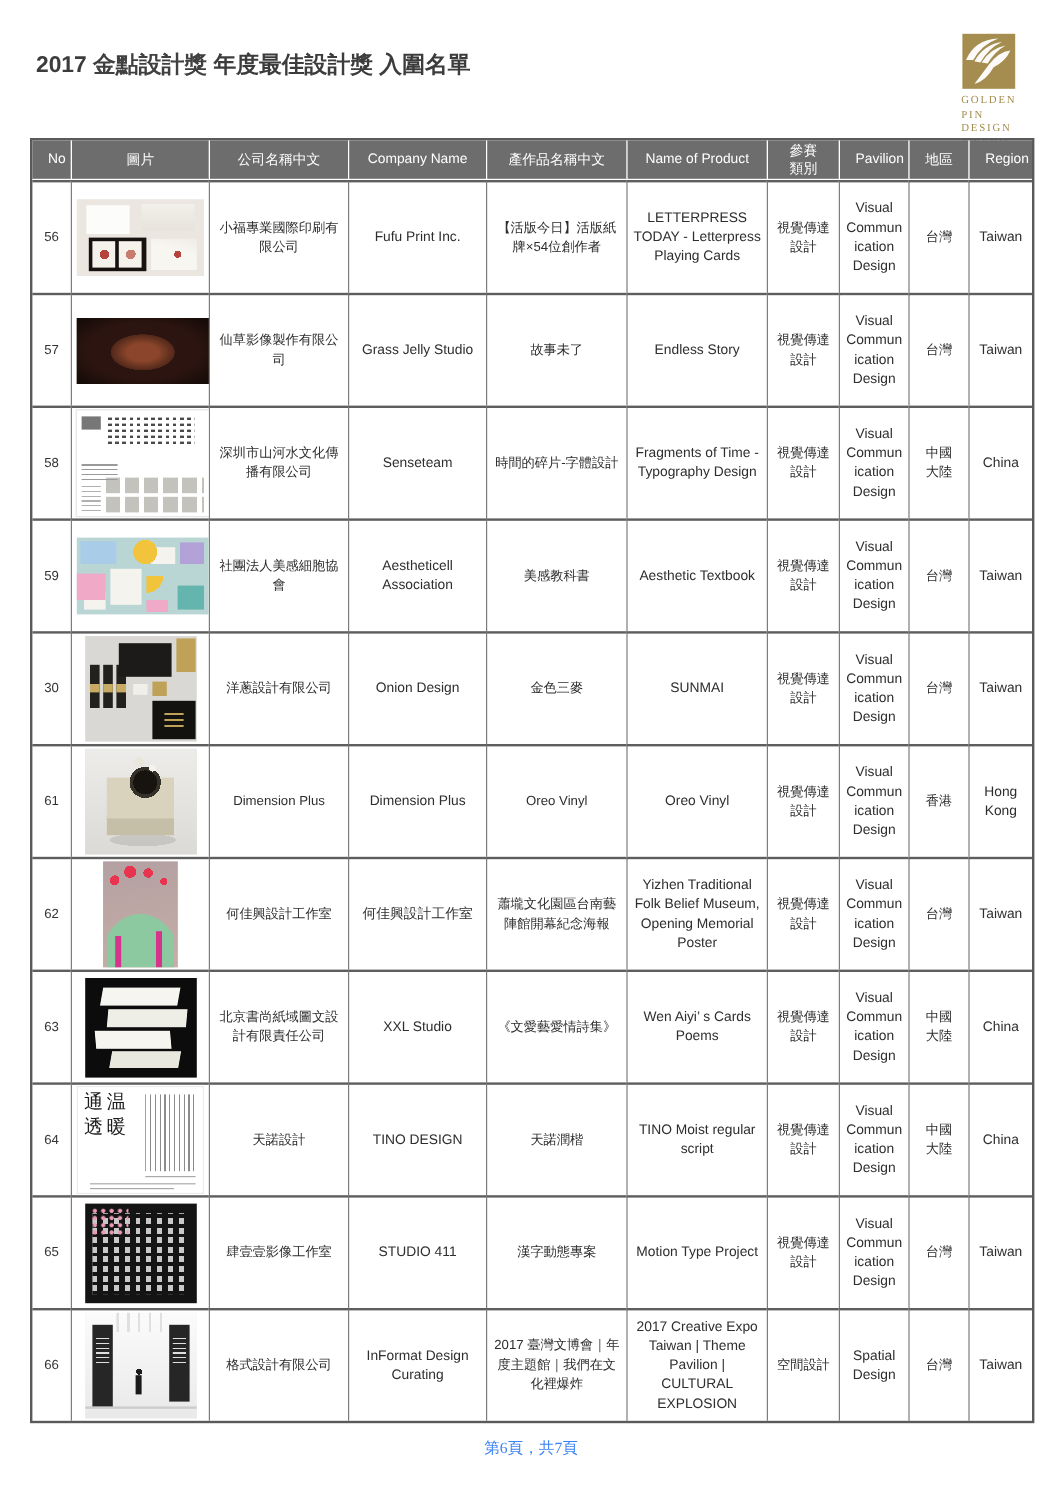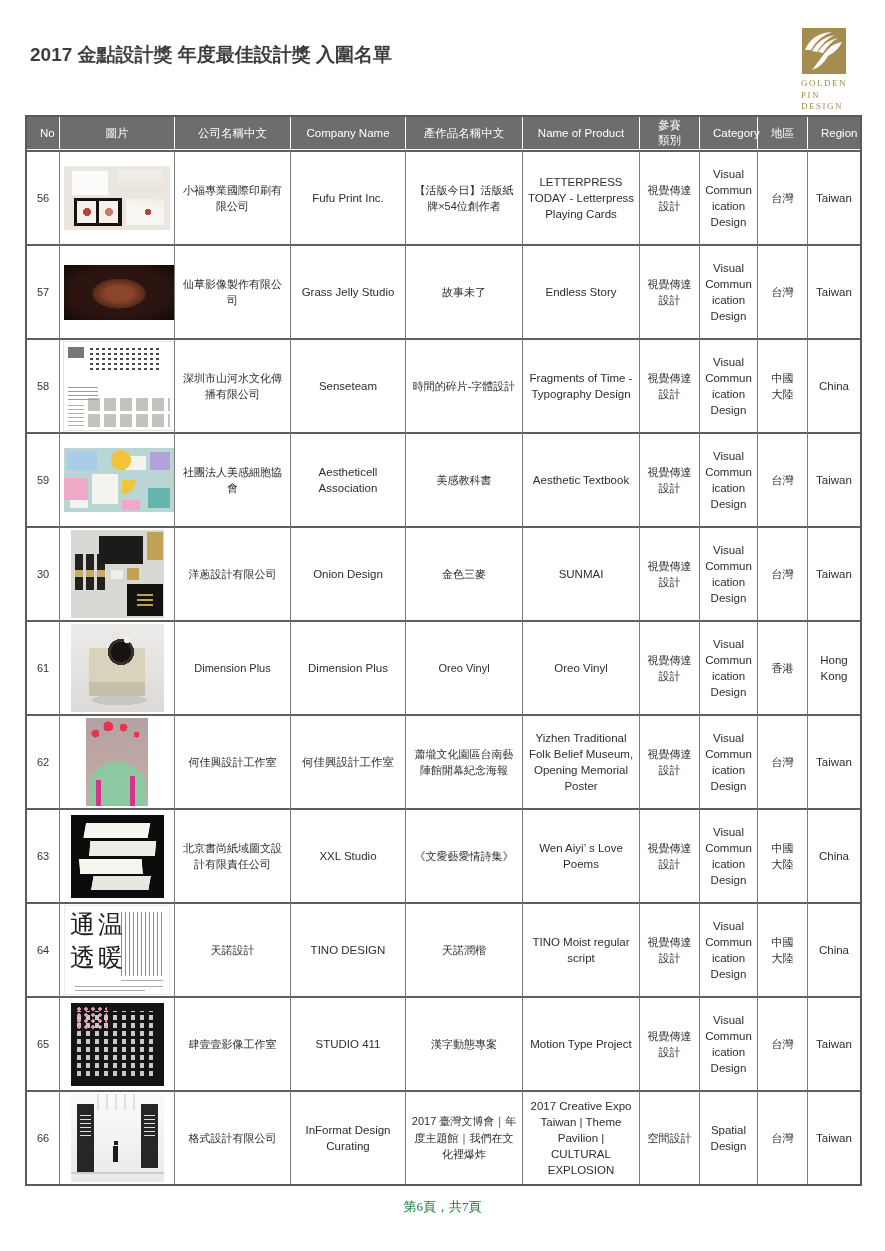--- a/index.html
+++ b/index.html
@@ -24,21 +24,21 @@
   td{border-left:1px solid #7c7c7c;border-top:2px solid #5e5e5e;vertical-align:middle;
      text-align:center;padding:2px 4px;box-sizing:border-box;overflow:hidden;}
   td:first-child{border-left:none;}
   .c-no{font-size:11px;color:#333;margin-left:44px;}
   .c-zh{font-size:11px;line-height:1.5;color:#2e2e2e;}
   .c-en{font-size:11.5px;line-height:1.4;color:#2e2e2e;}
   .c-break{overflow-wrap:break-word;word-break:break-word;}
   .c-pre{white-space:pre-line;text-align:center;}
   
   .footer{position:absolute;left:0;top:1198px;width:885px;text-align:center;
-          font-family:"Liberation Serif",serif;font-size:13px;color:#15803d;}
+          font-family:"Liberation Serif",serif;font-size:13px;color:#3b82f6;}
   
   .thumb{position:relative;margin:0 auto;}
   .thumb-text{display:none;}
   .t56{width:106px;height:64px;background:
     linear-gradient(#fcfcfa,#fcfcfa) 8px 5px/36px 24px no-repeat,
     linear-gradient(#b5453c,#b5453c) 22px 13px/9px 6px no-repeat,
     linear-gradient(180deg,#f2f0ea 0,#e6e3db 100%) 54px 4px/44px 22px no-repeat,
     repeating-linear-gradient(0deg,#c9c5bc 0 1px,transparent 1px 4px) 58px 8px/36px 13px no-repeat,
     radial-gradient(circle,#b5453c 0 4px,transparent 4px) 17px 40px/12px 12px no-repeat,
     radial-gradient(circle,#c77c6d 0 4px,transparent 4px) 39px 40px/12px 12px no-repeat,
@@ -116,21 +116,21 @@
     linear-gradient(85deg,transparent 4%,#f6f5f0 5% 92%,transparent 93%) 6px 44px/70px 15px no-repeat,
     linear-gradient(100deg,transparent 6%,#e9e8df 7% 90%,transparent 91%) 18px 61px/66px 14px no-repeat;
     background-color:#0c0c0c;}
   .t64{width:104px;height:88px;outline:1px solid #ececec;background:
     repeating-linear-gradient(90deg,#8c8c8c 0 1px,transparent 1px 4px) 56px 6px/42px 64px no-repeat,
     linear-gradient(#aaa,#aaa) 56px 74px/42px 1px no-repeat,
     linear-gradient(#aaa,#aaa) 10px 80px/88px 1px no-repeat,
     linear-gradient(#aaa,#aaa) 10px 84px/70px 1px no-repeat;
     background-color:#fff;}
   .t64 .thumb-text{display:block;position:absolute;left:5px;top:3px;
-    font-family:"Liberation Serif",serif;font-size:25px;line-height:1.3;letter-spacing:3px;
+    font-family:"Liberation Serif",serif;font-size:16px;line-height:1.3;letter-spacing:3px;
     color:#1c1c1c;white-space:pre-line;}
   .t65{width:93px;height:83px;background:
     repeating-linear-gradient(0deg,#141414 0 3px,transparent 3px 8px) 6px 8px/81px 68px no-repeat,
     repeating-linear-gradient(90deg,rgba(232,232,232,.85) 0 4px,transparent 4px 9px) 6px 8px/81px 68px no-repeat;
     background-color:#141414;}
   .t65::after{content:"";position:absolute;left:6px;top:4px;width:30px;height:24px;
     background:radial-gradient(circle at 2px 2px,#ea9ab5 0 1.5px,transparent 2px);background-size:7px 6px;}
   .t66{width:93px;height:88px;background:
     linear-gradient(#1a1a1a,#1a1a1a) 42px 52px/5px 16px no-repeat,
     radial-gradient(circle,#1a1a1a 0 2.5px,transparent 2.5px) 42px 46px/6px 6px no-repeat,
@@ -187,21 +187,21 @@
     </colgroup>
     <thead>
       <tr>
         <th>No</th>
         <th>圖片</th>
         <th>公司名稱中文</th>
         <th>Company Name</th>
         <th>產作品名稱中文</th>
         <th>Name of Product</th>
         <th>參賽類別</th>
-        <th>Category</th>
+        <th>Pavilion</th>
         <th>地區</th>
         <th>Region</th>
       </tr>
     </thead>
     <tbody id="table-body">
     <tr>
       <td class="c-no">56</td>
       <td>
         <div class="thumb t56"></div>
       </td>
@@ -307,21 +307,21 @@
     </tr>
 
     <tr>
       <td class="c-no">63</td>
       <td>
         <div class="thumb t63"></div>
       </td>
       <td class="c-zh">北京書尚紙域圖文設計有限責任公司</td>
       <td class="c-en">XXL Studio</td>
       <td class="c-zh">《文愛藝愛情詩集》</td>
-      <td class="c-en">Wen Aiyi’ s Love Poems</td>
+      <td class="c-en">Wen Aiyi’ s Cards Poems</td>
       <td class="c-zh">視覺傳達設計</td>
       <td class="c-en c-break">Visual Communication Design</td>
       <td class="c-zh c-pre">中國
 大陸</td>
       <td class="c-en">China</td>
     </tr>
 
     <tr>
       <td class="c-no">64</td>
       <td>

